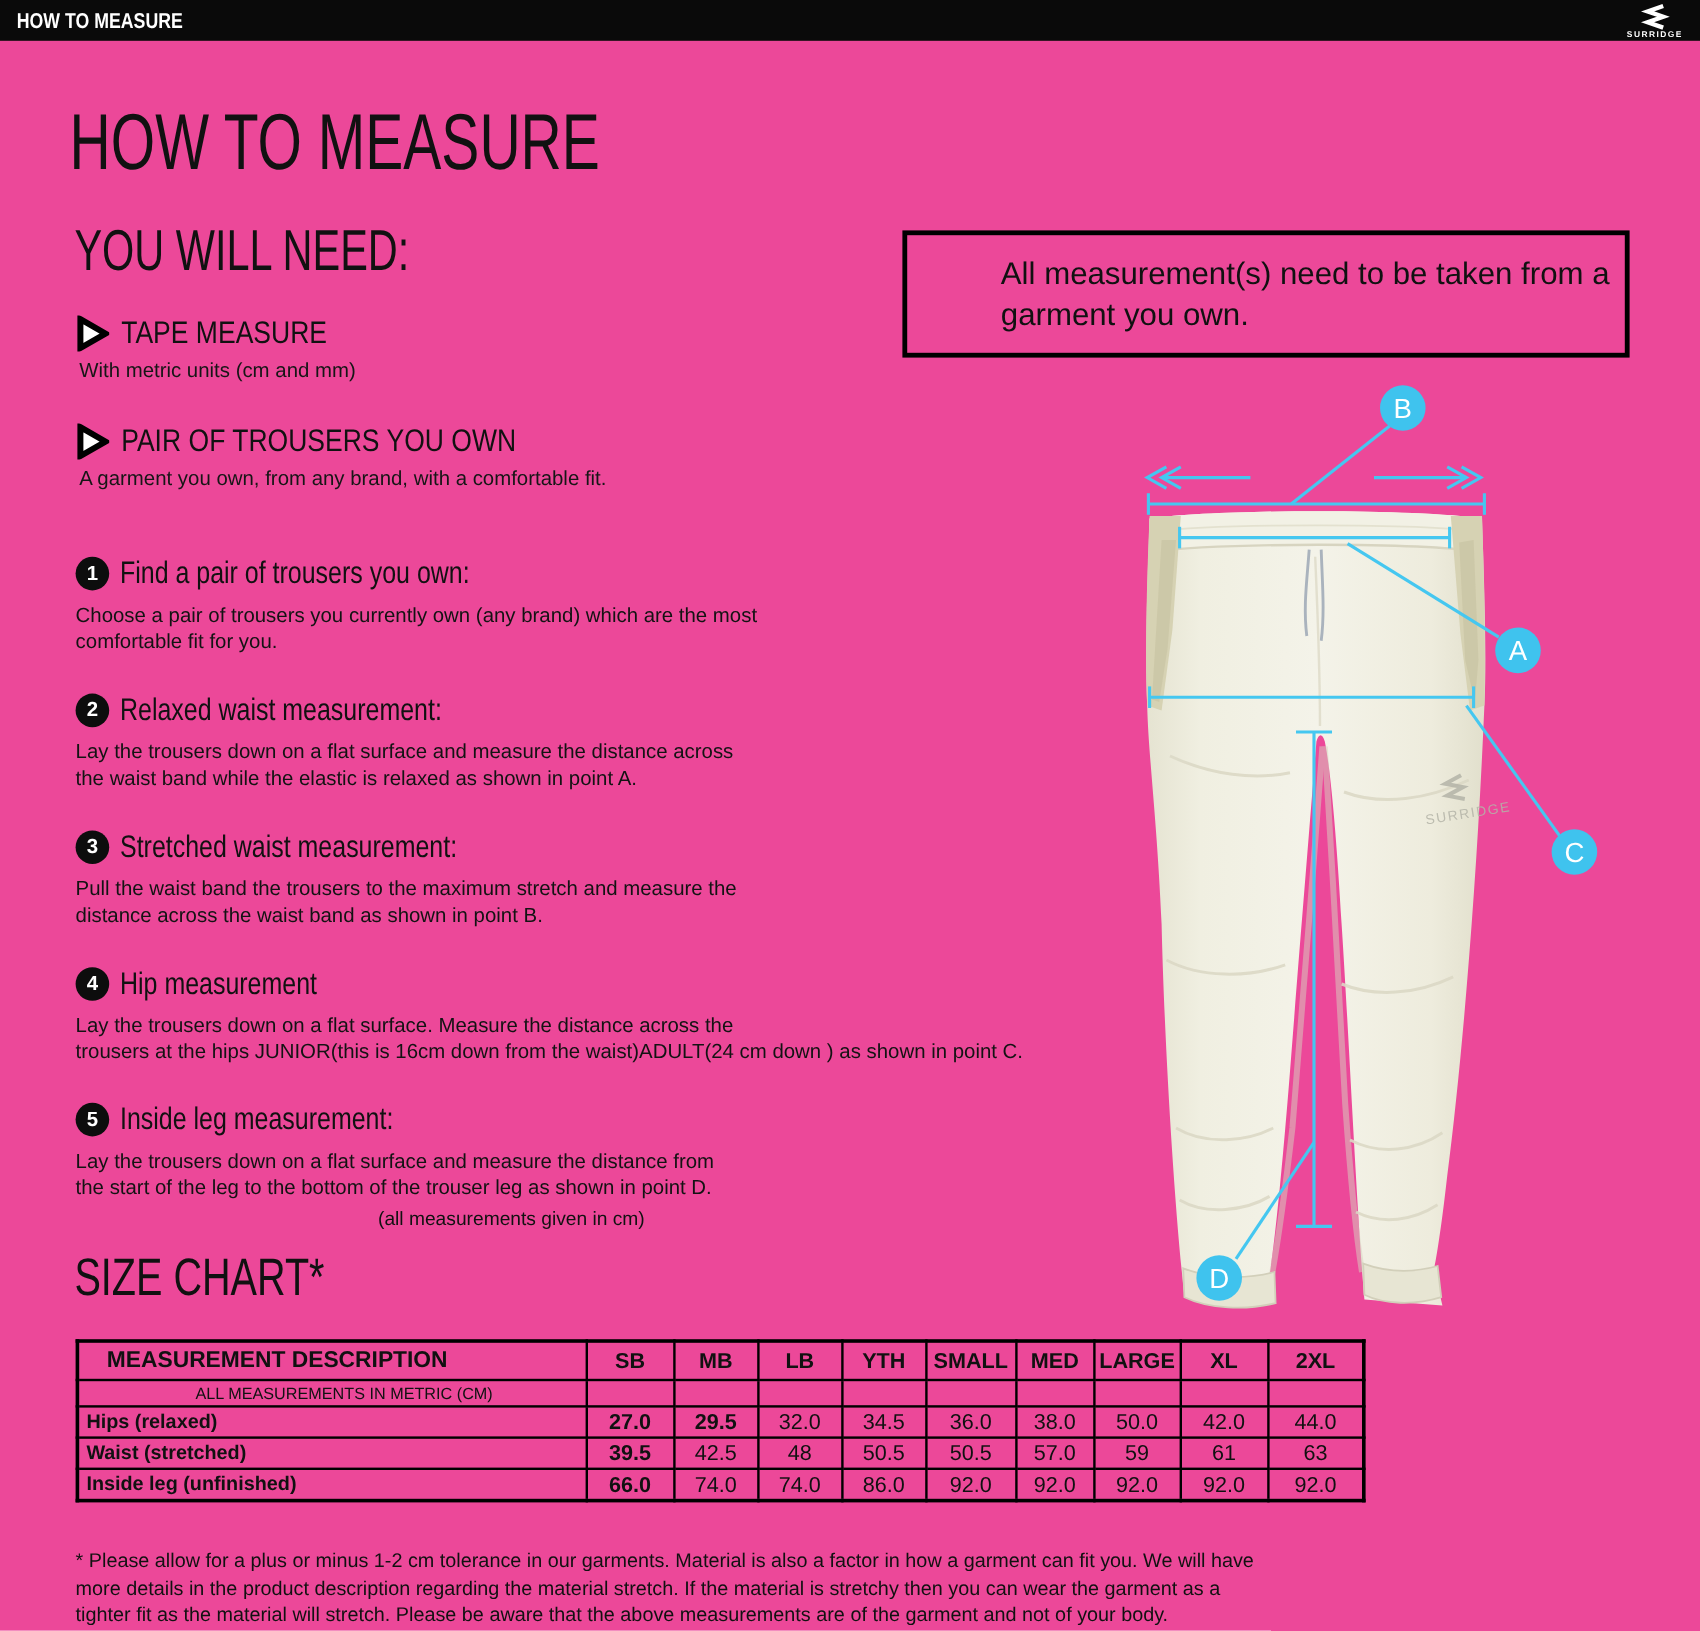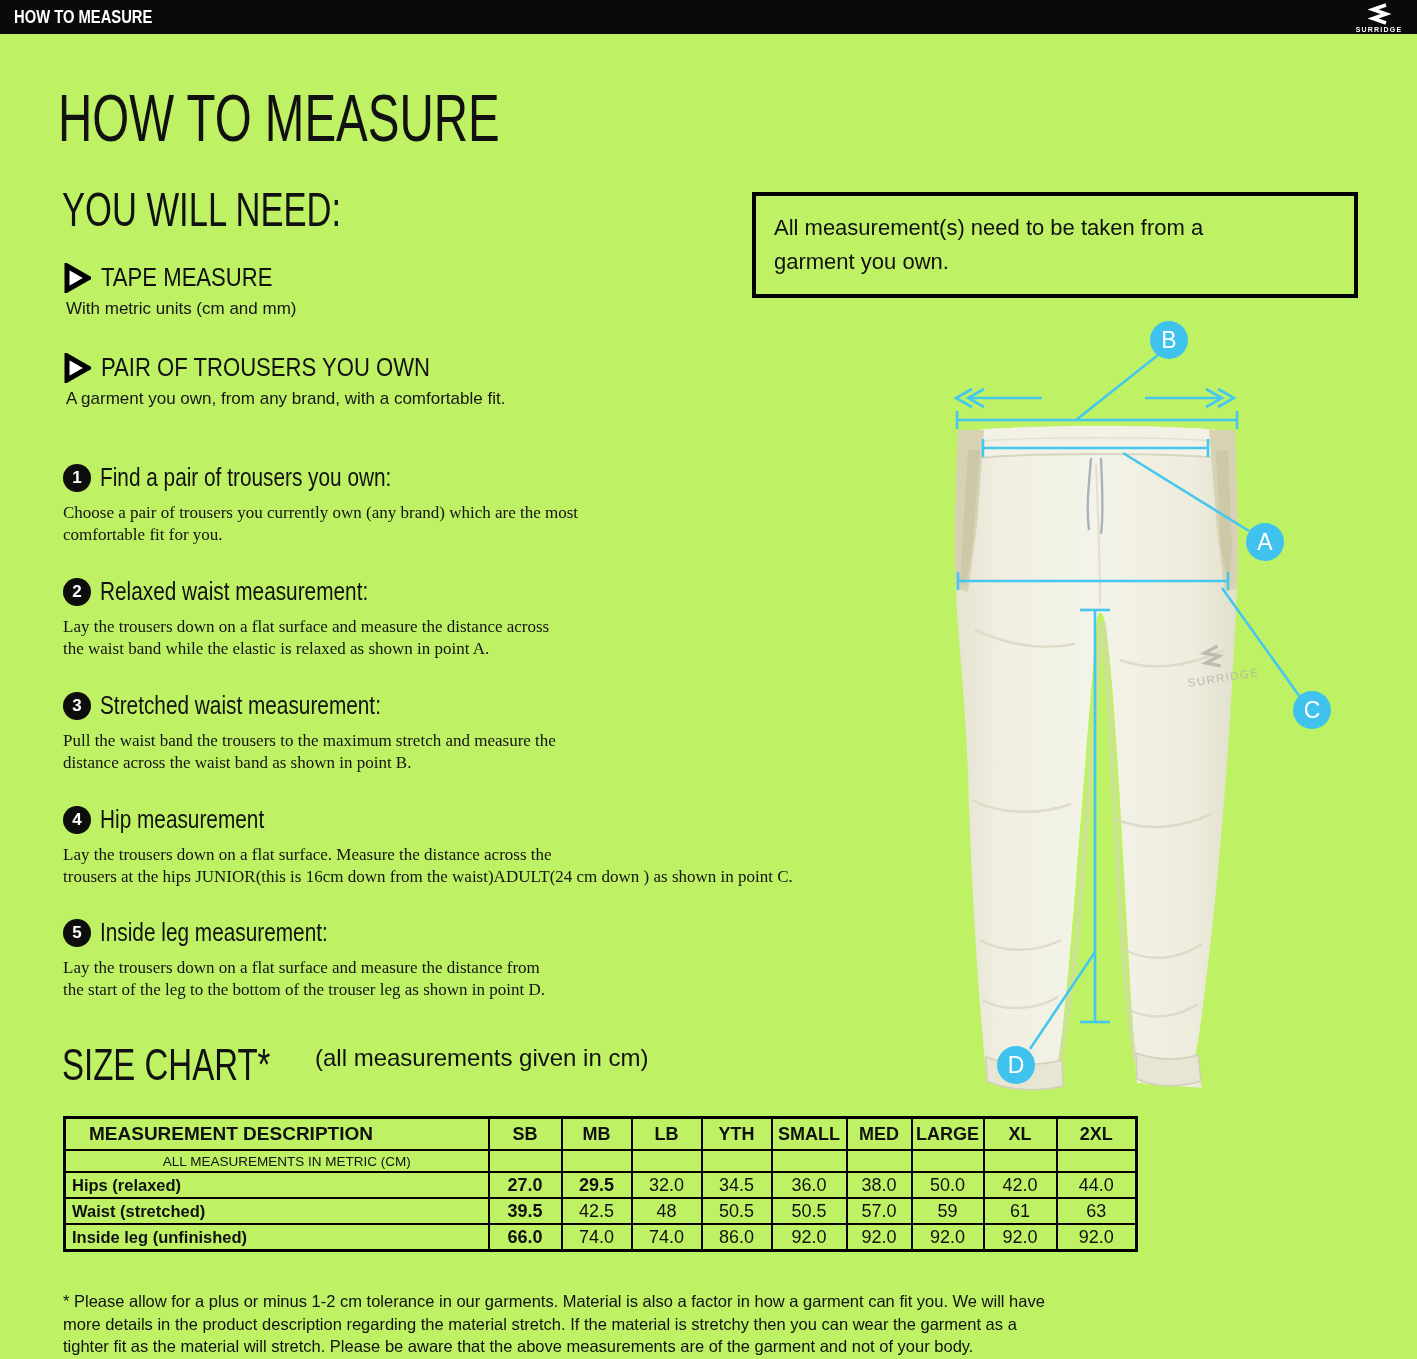--- a/index.html
+++ b/index.html
@@ -1,16 +1,16 @@
 <!DOCTYPE html>
 <html><head>
 <meta charset="utf-8">
 <style>
   html,body{margin:0;padding:0;background:#fff;}
-  #page{position:relative;width:1417px;height:1359px;background:#bef264;overflow:hidden;
+  #page{position:relative;width:1417px;height:1359px;background:#ec4899;overflow:hidden;
         font-family:"Liberation Sans", sans-serif;color:#111;}
   .abs{position:absolute;}
   .cond{display:inline-block;transform-origin:0 50%;white-space:nowrap;}
 
   
   #topbar{left:0;top:0;width:1417px;height:34px;background:#0a0a0a;}
   #topbar-title{left:14px;top:7px;color:#fff;font-size:18px;font-weight:700;transform:scaleX(.82);}
   #topbar-logo{right:8px;top:3px;width:60px;text-align:center;color:#fff;}
   #topbar-logo svg{display:block;margin:0 auto;}
   #topbar-logo .brandword{font-size:7px;font-weight:700;letter-spacing:1.2px;line-height:6px;}
@@ -25,31 +25,31 @@
   .need-head{display:flex;align-items:center;gap:10px;}
   .need-title{font-size:26px;font-weight:500;display:inline-block;transform:scaleX(.85);transform-origin:0 50%;white-space:nowrap;}
   .need-sub{margin-top:6px;margin-left:3px;font-size:17px;color:#161616;}
 
   
   .step{left:63px;width:845px;}
   .step-head{display:flex;align-items:center;gap:9px;}
   .badge{width:28px;height:28px;border-radius:50%;background:#0d0d0d;color:#fff;
          display:flex;align-items:center;justify-content:center;font-size:17px;font-weight:700;flex:0 0 28px;}
   .step-title{font-size:26px;font-weight:500;display:inline-block;transform:scaleX(.8);transform-origin:0 50%;white-space:nowrap;}
-  .step-body{margin-top:9px;font-size:17px;line-height:21.5px;white-space:pre-line;color:#131313;font-family:Liberation Serif, serif;}
+  .step-body{margin-top:9px;font-size:17px;line-height:21.5px;white-space:pre-line;color:#131313;}
 
   
   #callout{left:752px;top:192px;width:606px;height:106px;border:4px solid #000;box-sizing:border-box;
            display:flex;align-items:center;}
-  #callout-text{padding-left:18px;font-size:22px;line-height:34px;white-space:pre-line;}
+  #callout-text{padding-left:34px;font-size:26px;line-height:34px;white-space:pre-line;margin-left:44px;}
 
   
   #sizechart-h{left:62px;top:1040px;font-size:44px;font-weight:400;}
   #sizechart-h .cond{transform:scaleX(.75);}
-  #sizechart-note{left:315px;top:1044px;font-size:24px;}
+  #sizechart-note{left:315px;top:1008px;font-size:16px;}
 
   #sizetable{left:63px;top:1116px;border-collapse:collapse;border:3px solid #000;table-layout:fixed;}
   #sizetable td,#sizetable th{border:2px solid #000;padding:0;overflow:hidden;white-space:nowrap;}
   #sizetable th{height:30px;font-size:18px;font-weight:700;text-align:center;}
   #sizetable th.desc{text-align:left;padding-left:23px;font-size:19px;}
   #sizetable td.metric{height:20px;font-size:13.5px;font-weight:400;padding-left:20px;}
   #sizetable td{height:24px;font-size:18px;text-align:center;}
   #sizetable td.rowlabel{text-align:left;padding-left:6px;font-weight:700;font-size:16.5px;}
   #sizetable td.b{font-weight:700;}
 

